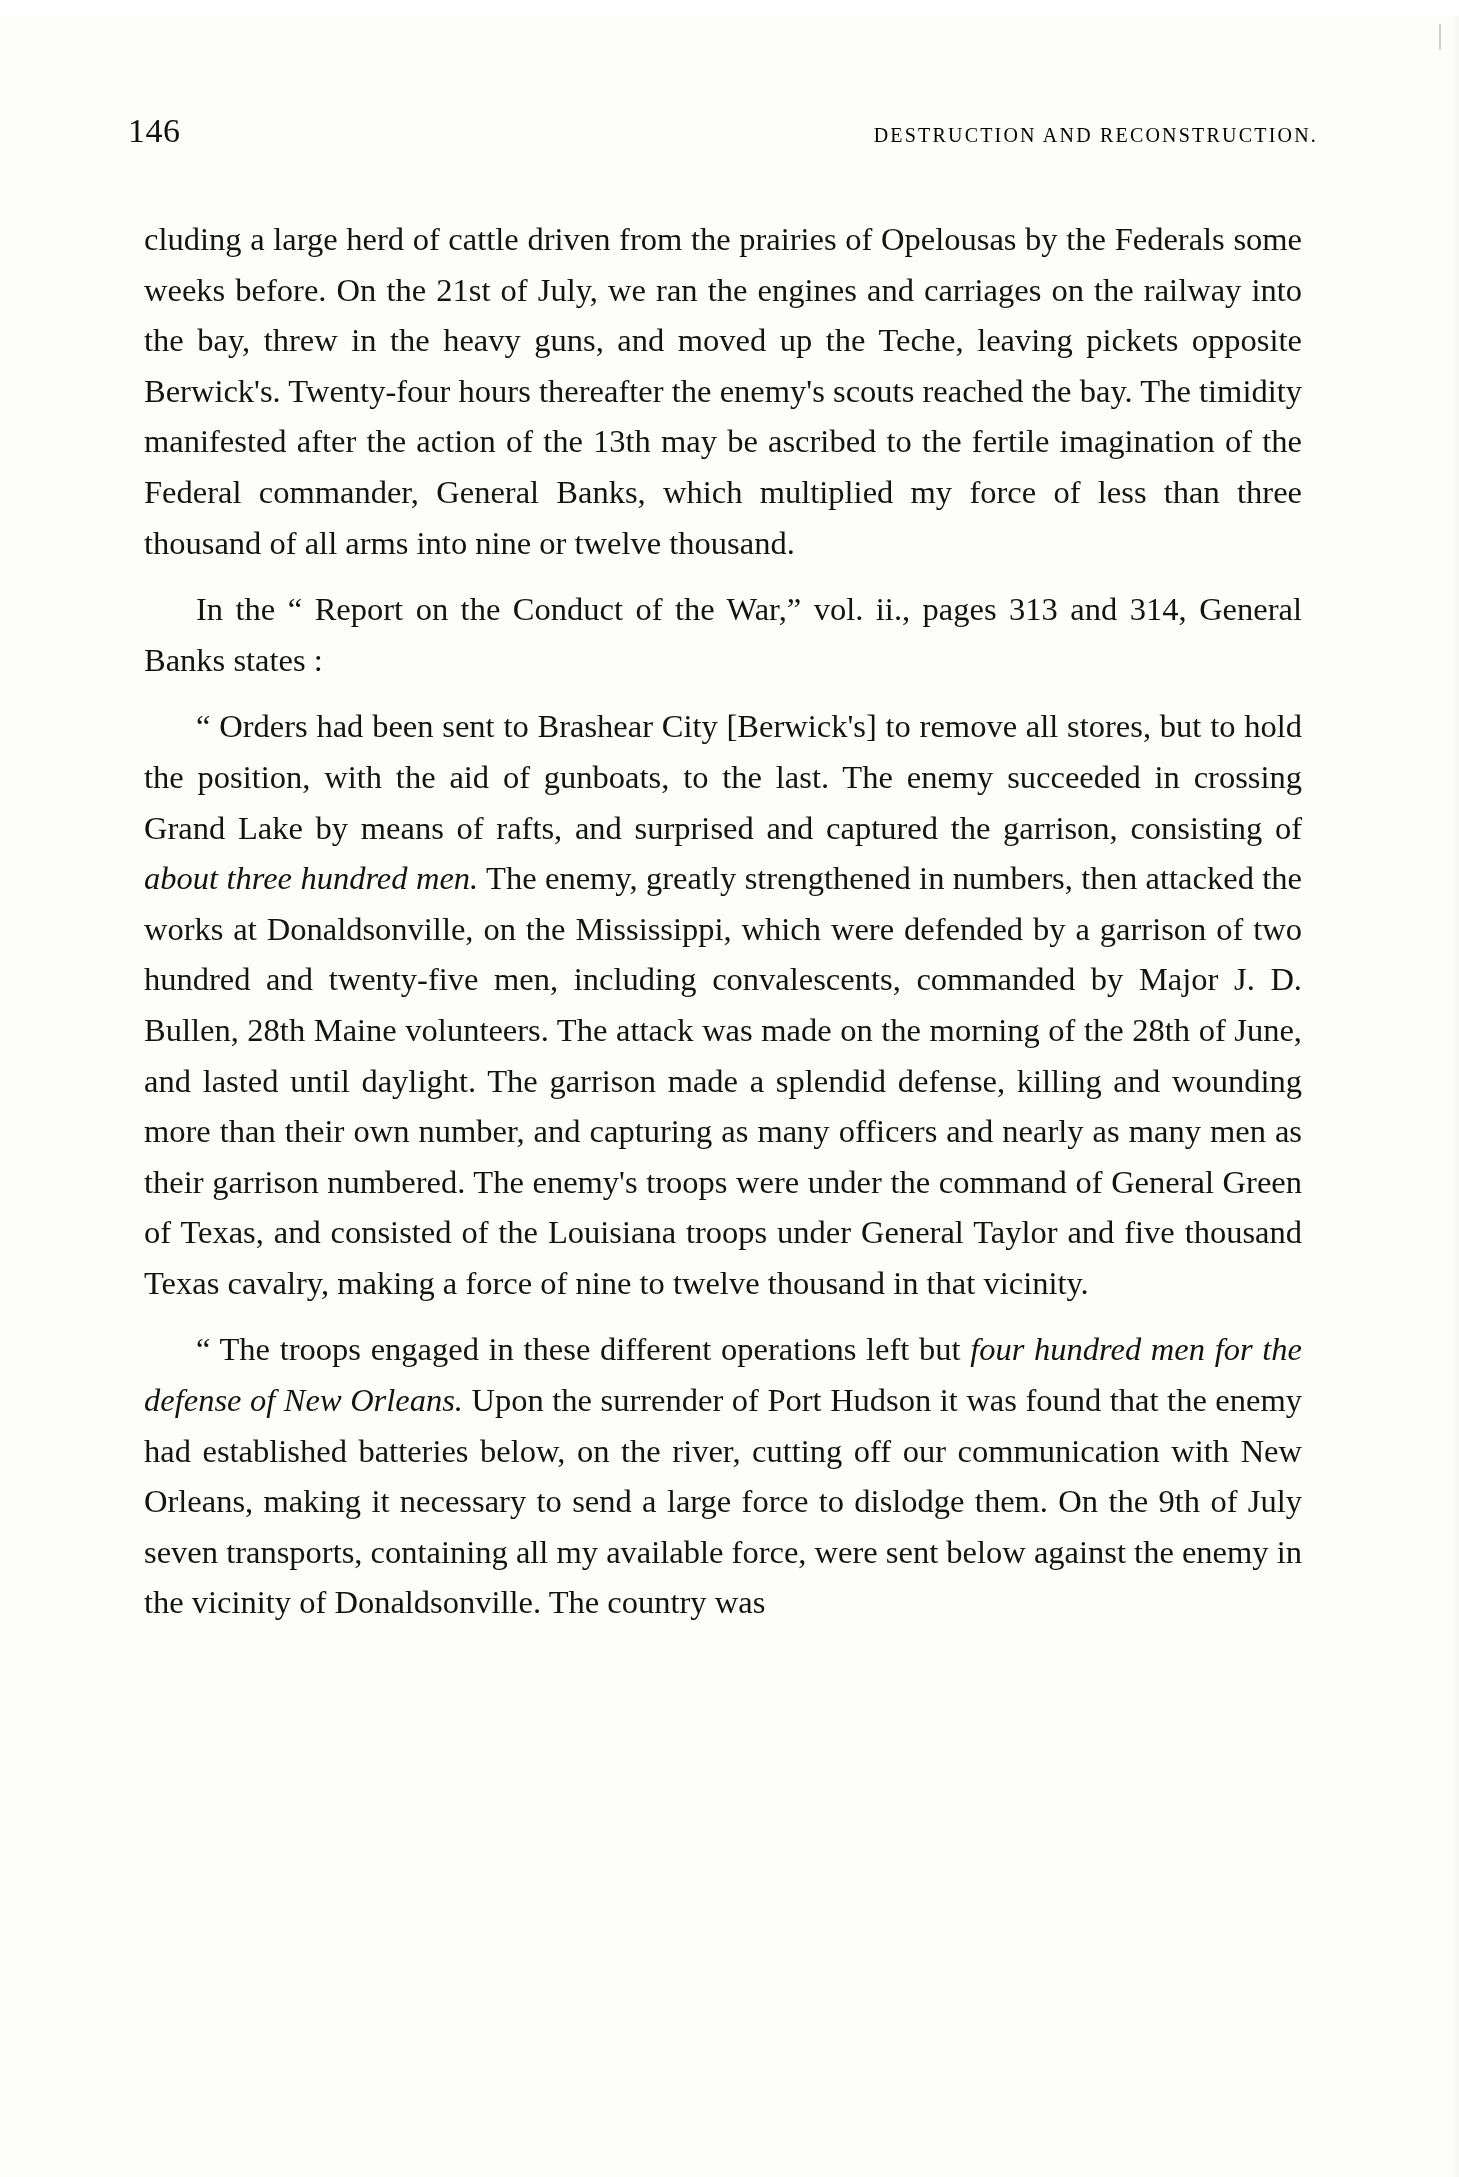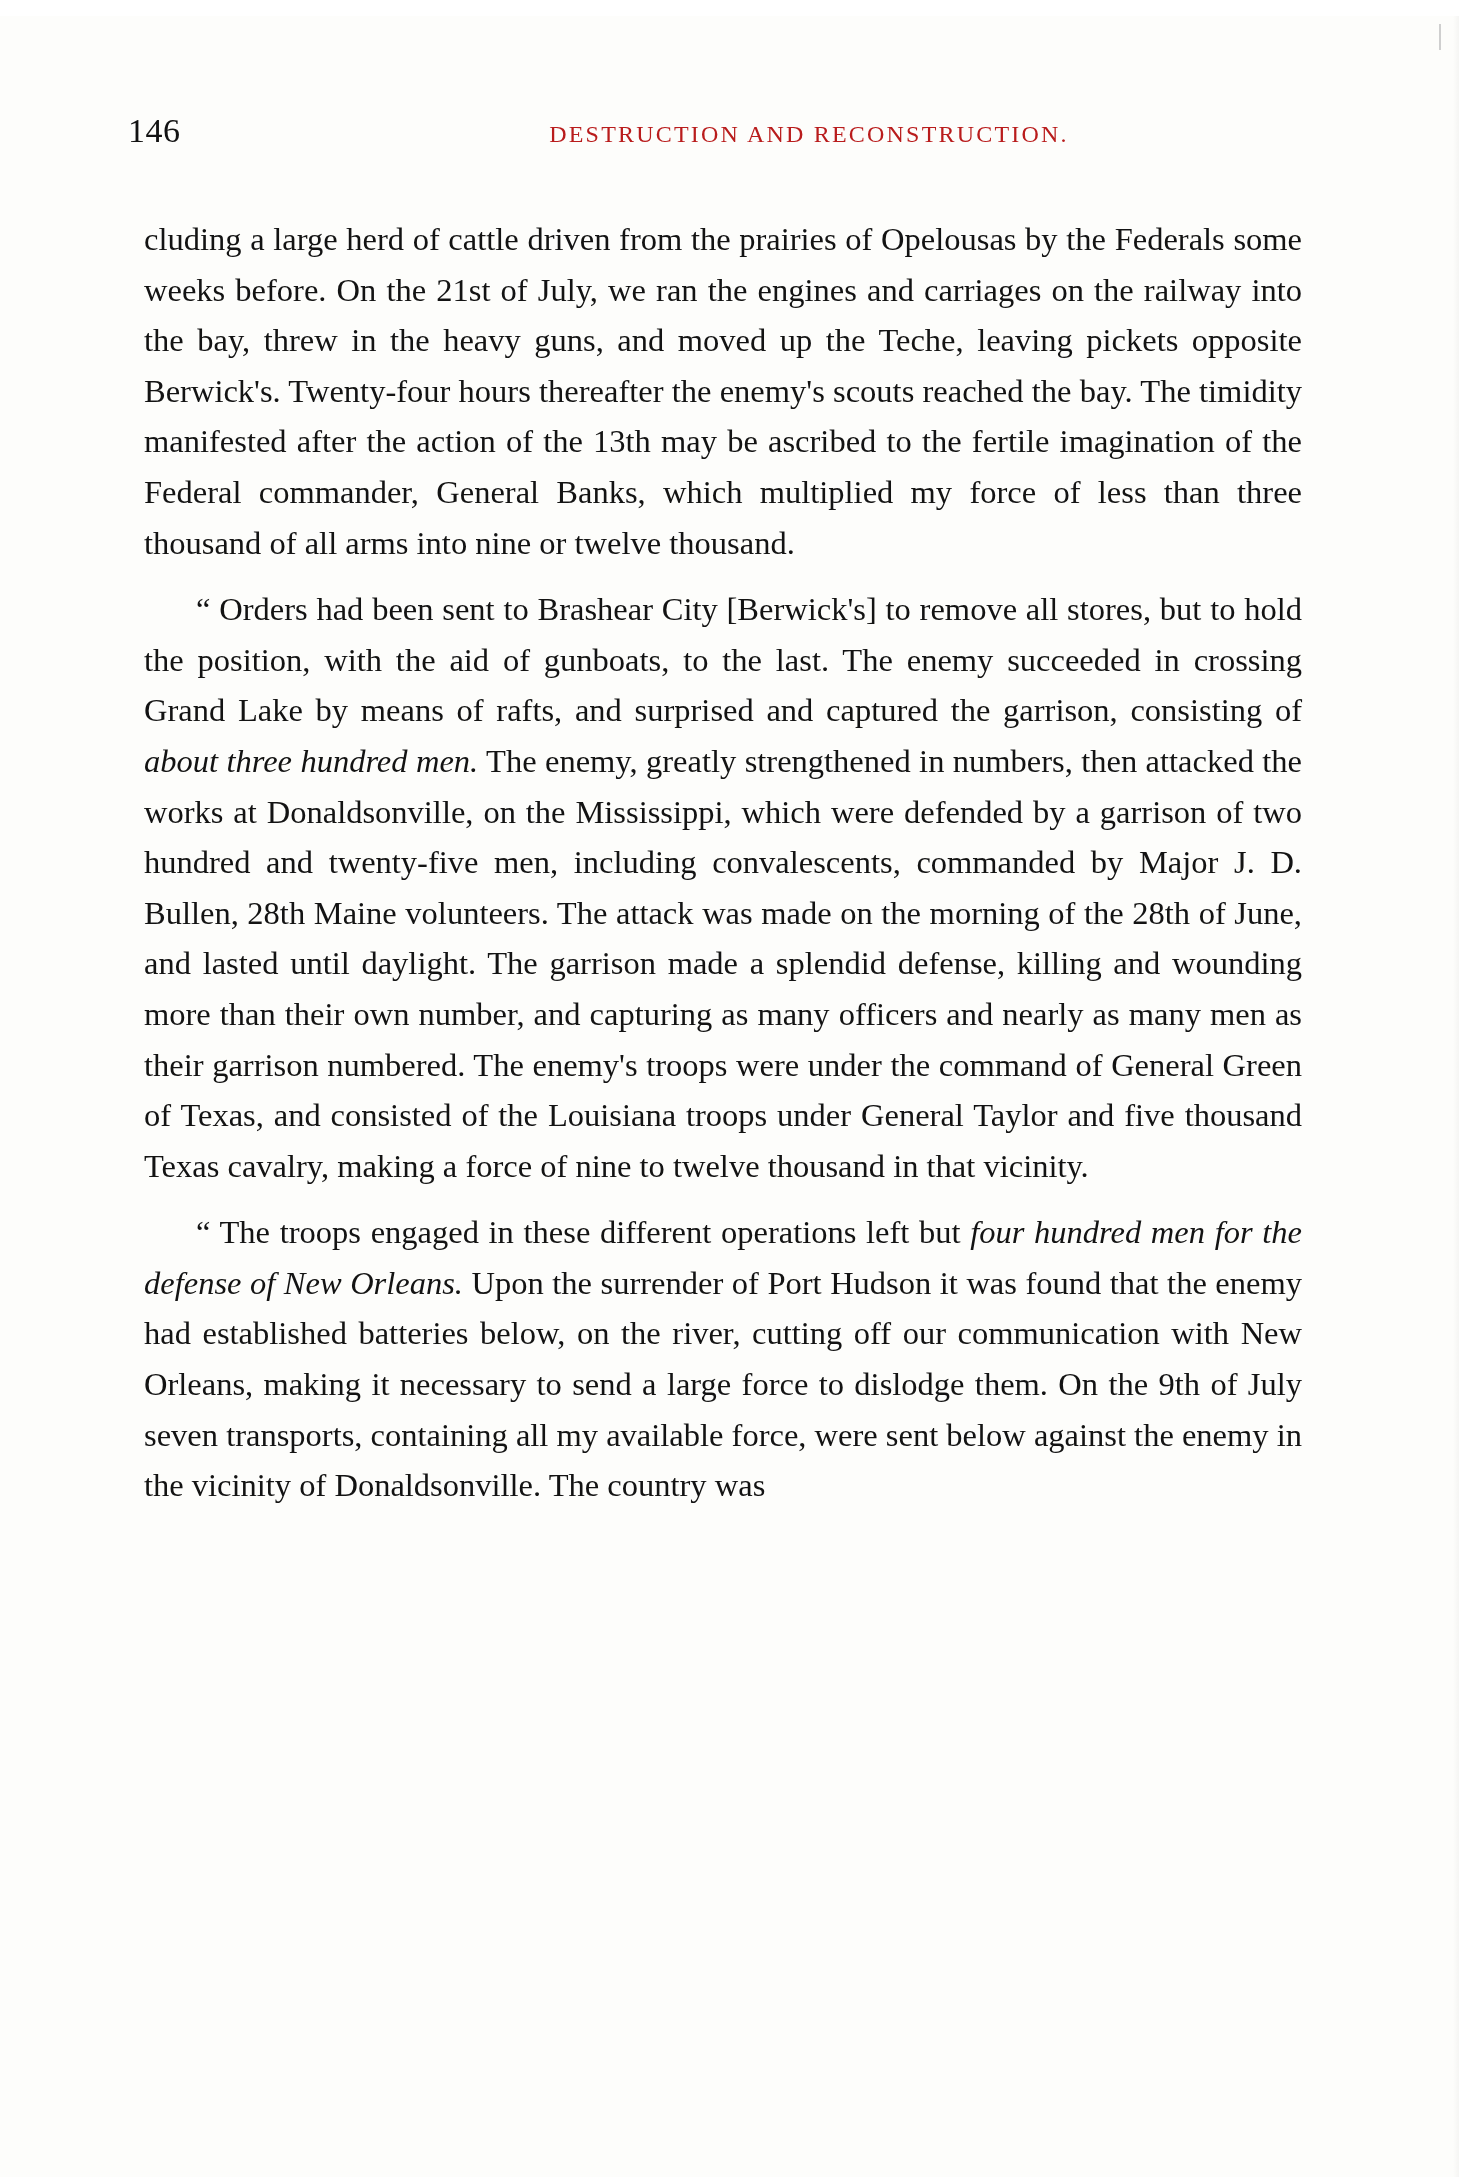--- a/index.html
+++ b/index.html
@@ -35,25 +35,25 @@
     height: 46px;
   }
   .folio {
     font-size: 34px;
     letter-spacing: 0.5px;
     width: 90px;
     flex: 0 0 90px;
     color: #121212;
   }
   .running-head {
-    font-size: 24px;
+    font-size: 20px;
     letter-spacing: 2.2px;
-    color: #b91c1c;
+    color: #000000;
     flex: 1 1 auto;
-    text-align: center;
+    text-align: right;
     padding-left: 82px;
     white-space: nowrap;
   }
   .body-text {
     font-size: 32.5px;
     line-height: 50.6px;
     text-align: justify;
     text-justify: inter-word;
     color: #131313;
   }
@@ -95,18 +95,19 @@
   <div class="edge-mark"></div>
   <div class="page-inner">
 
     <div class="header-row">
       <div class="folio">146</div>
       <div class="running-head">DESTRUCTION AND RECONSTRUCTION.</div>
     </div>
 
     <div class="body-text">
       <p>cluding a large herd of cattle driven from the prairies of Opelousas by the Federals some weeks before.  On the 21st of July, we ran the engines and carriages on the railway into the bay, threw in the heavy guns, and moved up the Teche, leaving pickets opposite Berwick's.  Twenty-four hours thereafter the enemy's scouts reached the bay.  The timidity manifested after the action of the 13th may be ascribed to the fertile imagination of the Federal commander, General Banks, which multiplied my force of less than three thousand of all arms into nine or twelve thousand.</p>
+      <p class="indent">In the “ Report on the Conduct of the War,” vol. ii., pages 313 and 314, General Banks states :</p>
       <p class="quote-open"><span>“ Orders had been sent to Brashear City [Berwick's] to remove all stores, but to hold the position, with the aid of gunboats, to the last.  The enemy succeeded in crossing Grand Lake by means of rafts, and surprised and captured the garrison, consisting of </span><em class="it">about three hundred men.</em><span>  The enemy, greatly strengthened in numbers, then attacked the works at Donaldsonville, on the Mississippi, which were defended by a garrison of two hundred and twenty-five men, including convalescents, commanded by Major J. D. Bullen, 28th Maine volunteers. The attack was made on the morning of the 28th of June, and lasted until daylight.  The garrison made a splendid defense, killing and wounding more than their own number, and capturing as many officers and nearly as many men as their garrison numbered.  The enemy's troops were under the command of General Green of Texas, and consisted of the Louisiana troops under General Taylor and five thousand Texas cavalry, making a force of nine to twelve thousand in that vicinity.</span></p>
       <p class="quote-open"><span>“ The troops engaged in these different operations left but </span><em class="it">four hundred men for the defense of New Orleans.</em><span>  Upon the surrender of Port Hudson it was found that the enemy had established batteries below, on the river, cutting off our communication with New Orleans, making it necessary to send a large force to dislodge them.  On the 9th of July seven transports, containing all my available force, were sent below against the enemy in the vicinity of Donaldsonville.  The country was</span></p>
     </div>
 
   </div>
 </div>
 
 </body></html>

